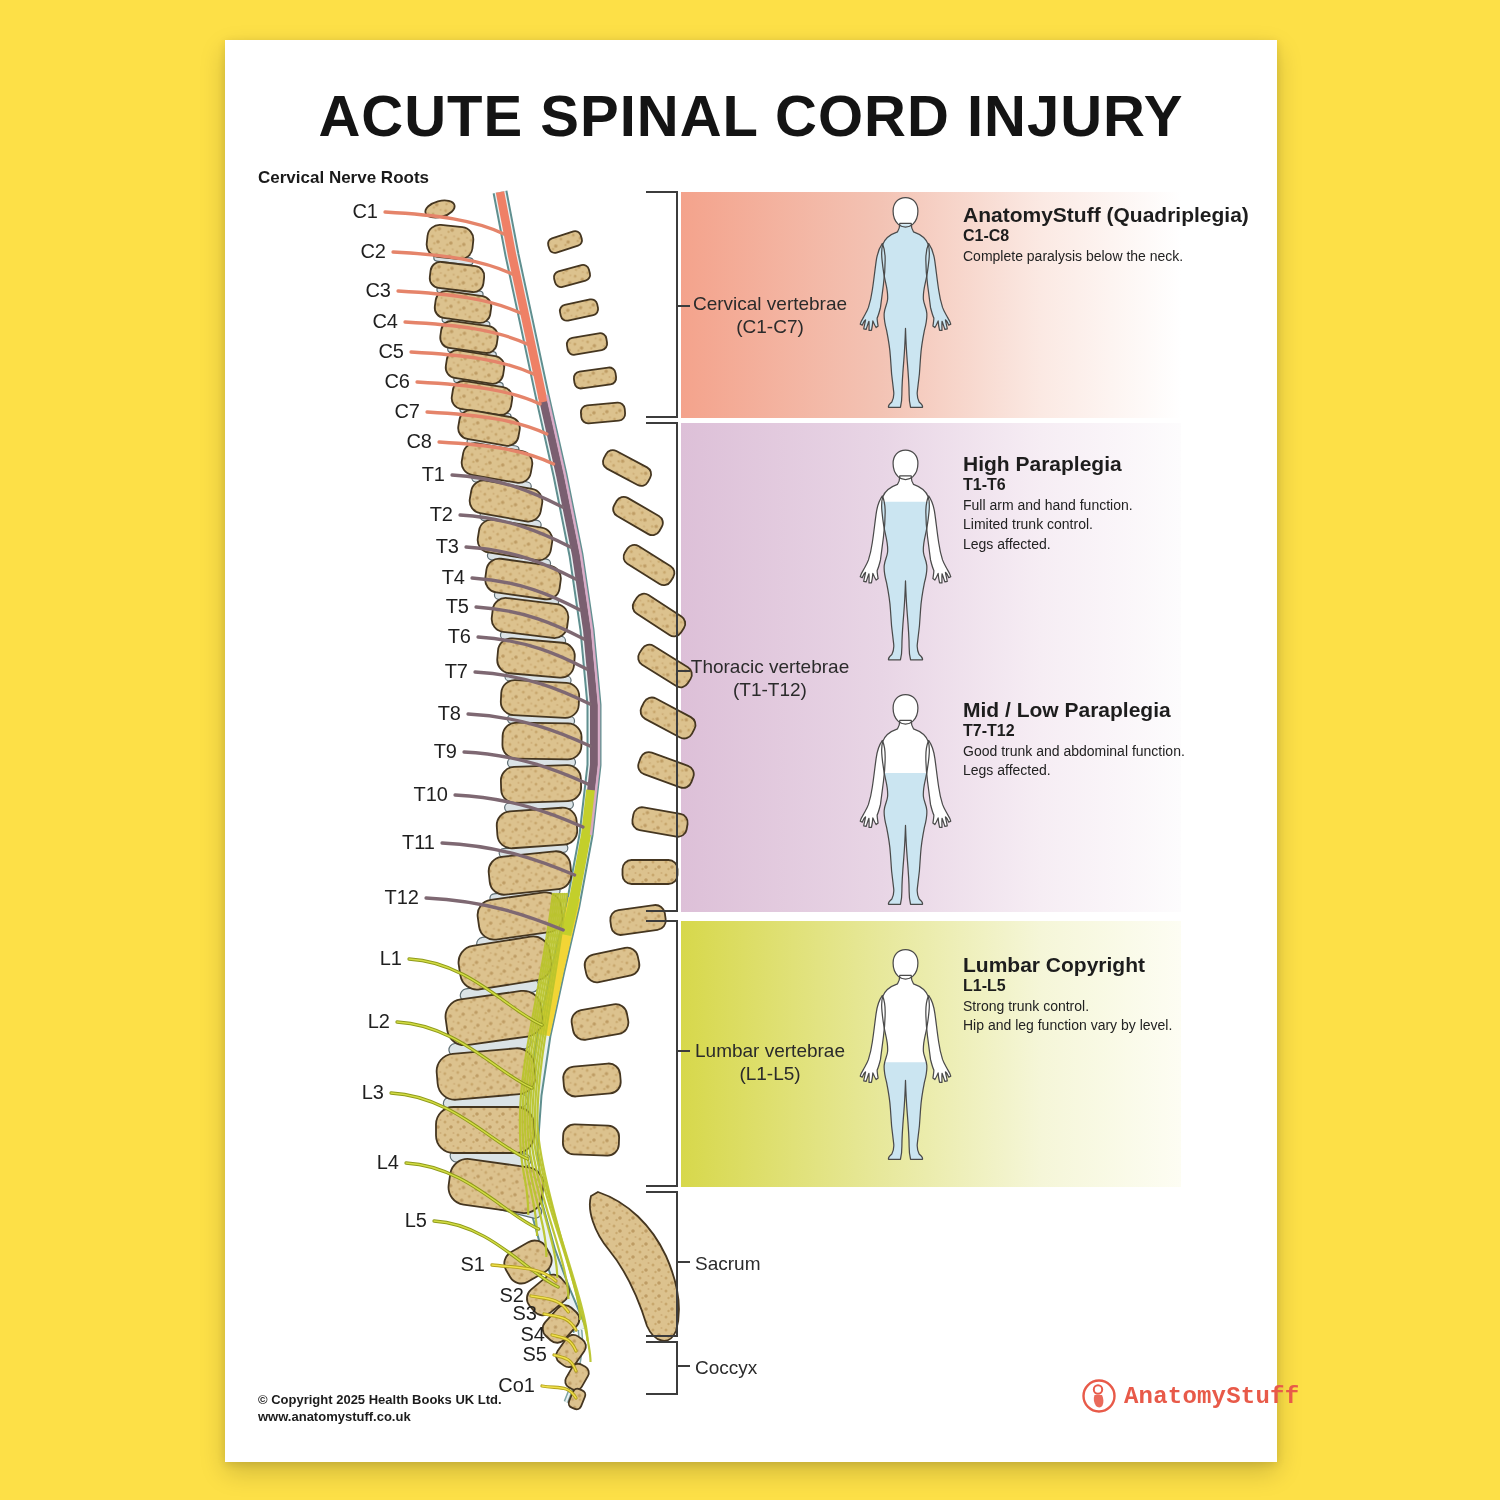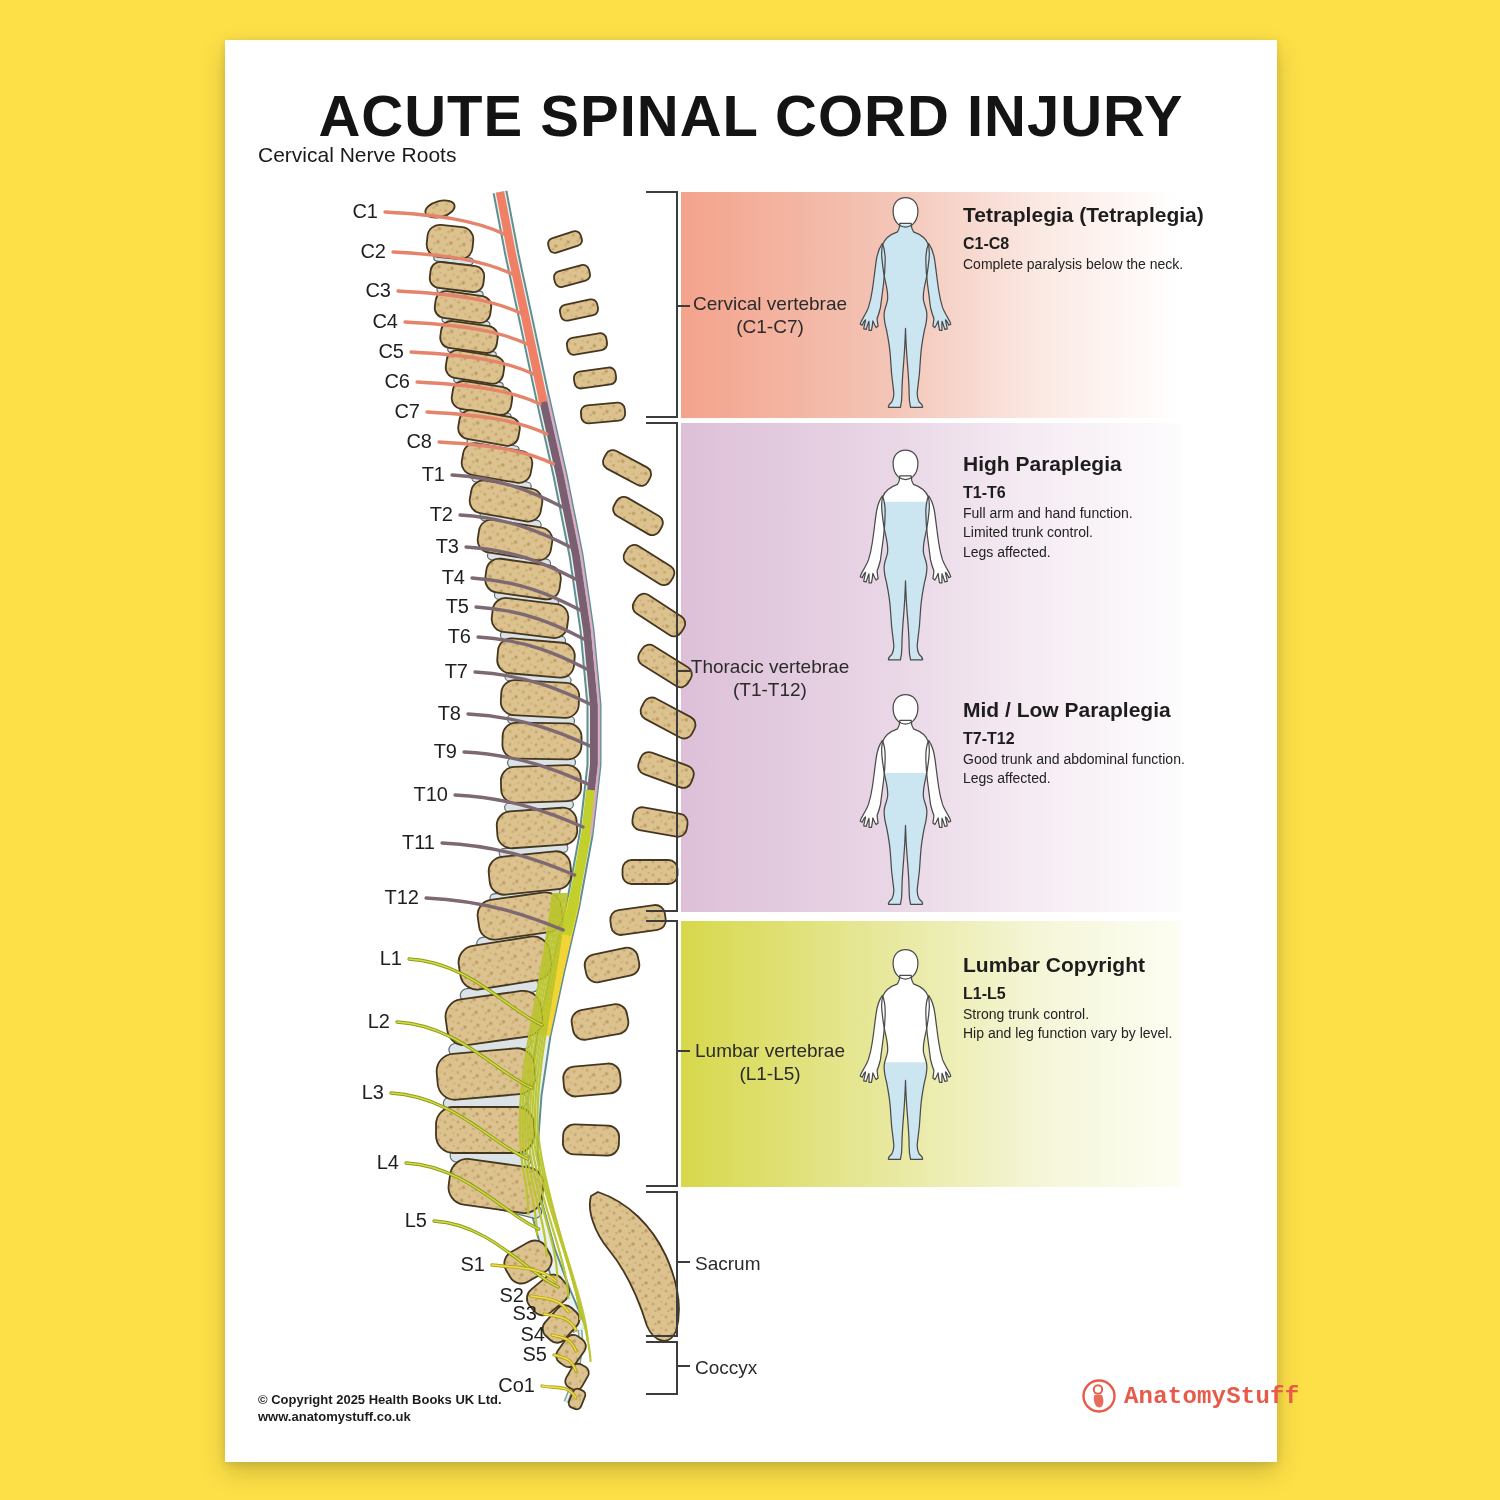--- a/index.html
+++ b/index.html
@@ -2,36 +2,36 @@
 <html><head>
 <meta charset="utf-8">
 <style>
   html,body{margin:0;padding:0;background:#fff;width:1500px;height:1500px;overflow:hidden;
     font-family:"Liberation Sans",sans-serif;}
   .stage{position:relative;width:1500px;height:1500px;background:#fde047;}
   .poster{position:absolute;left:225px;top:40px;width:1052px;height:1422px;background:#fff;
     box-shadow:0 10px 24px rgba(0,0,0,.18),0 2px 8px rgba(0,0,0,.10);}
   .title{position:absolute;top:42px;left:0;width:100%;text-align:center;font-size:58px;
     font-weight:600;letter-spacing:1px;color:#141414;}
-  .spine-heading{position:absolute;left:33px;top:103px;font-size:21px;font-weight:400;color:#1a1a1a;}
+  .spine-heading{position:absolute;left:33px;top:128px;font-size:17px;font-weight:700;color:#1a1a1a;}
   .panel{position:absolute;left:456px;width:500px;}
   .panel-cervical{top:152px;height:226px;
     background:linear-gradient(to right,#f4a38c 0%,#f3c3b4 40%,#fbe9e3 72%,#ffffff 100%);}
   .panel-thoracic{top:383px;height:489px;
     background:linear-gradient(to right,#ddc0d8 0%,#e8d5e5 40%,#f6edf4 72%,#fdfcfd 100%);}
   .panel-lumbar{top:881px;height:266px;
     background:linear-gradient(to right,#d7d84b 0%,#e7e89b 40%,#f5f6d8 72%,#fdfdf3 100%);}
   .section-label{position:absolute;left:4px;width:170px;text-align:center;font-size:19px;
     line-height:1.22;color:#2b2b2b;}
   .side-label{position:absolute;font-size:19px;color:#2b2b2b;}
   .spine-svg{position:absolute;left:10px;top:145px;width:470px;height:1270px;}
   .figure{position:absolute;left:628px;width:105px;z-index:3;}
   .cond{position:absolute;left:738px;width:330px;z-index:4;color:#1d1d1d;}
   .cond-title{font-size:21px;font-weight:700;}
-  .cond-levels{font-size:16px;font-weight:700;margin-top:8px;}
+  .cond-levels{font-size:16px;font-weight:700;}
   .cond-desc{font-size:14px;line-height:1.38;margin-top:2px;color:#222;}
   .footer-copy{position:absolute;left:33px;top:1352px;font-size:13px;font-weight:700;
     color:#1c1c1c;line-height:1.3;}
   .brand{position:absolute;left:856px;top:1338px;display:flex;align-items:center;gap:7px;z-index:5;}
   .brand-text{font-size:24px;font-weight:700;color:#e85a49;letter-spacing:.2px;font-family:Liberation Mono, monospace;}
 </style>
 </head>
 <body>
 
 <div class="stage">
@@ -330,21 +330,21 @@
         <g clip-path="url(#cut-fig-lumbar)">
           <path d="M49,30 C49,33.6 48.2,36.6 46.6,38.8 C39.8,41.2 33.6,45 31.2,52 C29.6,56.8 29.8,62 30.4,68 C31.2,76 32.2,84 34.2,92 C35.8,99 36.8,104 36.2,110 C35.7,115 33.2,118 32.7,124 C32.2,130 33.6,136 35.2,142 C37.2,152 38.6,160 39.2,170 C39.8,184 41.2,196 42.6,206 C43.1,210 42.2,214 40.7,217 C38.2,219 36.7,220.6 37.2,222.6 L49.7,222.6 C50.7,219 51.2,214 51.2,209 C51.2,198 52.2,186 53.2,174 C54,164 54.6,152 55,140 C55.4,152 56,164 56.8,174 C57.8,186 58.8,198 58.8,209 C58.8,214 59.3,219 60.3,222.6 L72.8,222.6 C73.3,220.6 71.8,219 69.3,217 C67.8,214 66.9,210 67.4,206 C68.8,196 70.2,184 70.8,170 C71.4,160 72.8,152 74.8,142 C76.4,136 77.8,130 77.3,124 C76.8,118 74.3,115 73.8,110 C73.2,104 74.2,99 75.8,92 C77.8,84 78.8,76 79.6,68 C80.2,62 80.4,56.8 78.8,52 C76.4,45 70.2,41.2 63.4,38.8 C61.8,36.6 61,33.6 61,30 Z" fill="#cbe5f1"></path>
         </g>
         <path d="M55,3 C63,3 68,9 68,17 C68,22 66,27.5 63,30.5 C60.8,32.6 58,33.8 55,33.8 C52,33.8 49.2,32.6 47,30.5 C44,27.5 42,22 42,17 C42,9 47,3 55,3 Z" fill="none" stroke="#4a4a4a" stroke-width="1.3" stroke-linejoin="round"></path>
         <path d="M49,30 C49,33.6 48.2,36.6 46.6,38.8 C39.8,41.2 33.6,45 31.2,52 C29.6,56.8 29.8,62 30.4,68 C31.2,76 32.2,84 34.2,92 C35.8,99 36.8,104 36.2,110 C35.7,115 33.2,118 32.7,124 C32.2,130 33.6,136 35.2,142 C37.2,152 38.6,160 39.2,170 C39.8,184 41.2,196 42.6,206 C43.1,210 42.2,214 40.7,217 C38.2,219 36.7,220.6 37.2,222.6 L49.7,222.6 C50.7,219 51.2,214 51.2,209 C51.2,198 52.2,186 53.2,174 C54,164 54.6,152 55,140 C55.4,152 56,164 56.8,174 C57.8,186 58.8,198 58.8,209 C58.8,214 59.3,219 60.3,222.6 L72.8,222.6 C73.3,220.6 71.8,219 69.3,217 C67.8,214 66.9,210 67.4,206 C68.8,196 70.2,184 70.8,170 C71.4,160 72.8,152 74.8,142 C76.4,136 77.8,130 77.3,124 C76.8,118 74.3,115 73.8,110 C73.2,104 74.2,99 75.8,92 C77.8,84 78.8,76 79.6,68 C80.2,62 80.4,56.8 78.8,52 C76.4,45 70.2,41.2 63.4,38.8 C61.8,36.6 61,33.6 61,30 Z" fill="none" stroke="#4a4a4a" stroke-width="1.3" stroke-linejoin="round"></path>
         <path d="M30.8,51 C27.2,56 25.2,62.5 24.2,70 C22.8,80 21.8,90 20.2,100 C19.2,107 17.8,113 16.2,118 C14.8,122 12.8,125 11.2,128 C9.6,130.6 8.1,133 7.6,135.6 L9.7,136.6 C10.8,134 12.2,131.6 13.2,131.1 C12.7,134.1 11.7,137.6 11.2,140.6 L13.7,141.1 C14.8,138.1 15.8,134.6 16.7,132.6 C17,135.6 16.8,139.1 16.8,142.1 L19.3,142.1 C20.1,138.6 20.6,135.1 20.8,132.1 C21.8,134.6 22.8,137.1 24.3,139.1 L26.3,137.6 C25.8,134.6 25.3,131.6 25.3,129.1 C26.8,126.1 27.8,122 28.8,118 C29.9,110 30.9,102 31.9,94 C32.9,86 33.7,76 33.7,68 C33.7,62 32.9,55.8 30.8,51 Z" fill="none" stroke="#4a4a4a" stroke-width="1.3" stroke-linejoin="round"></path>
         <path d="M30.8,51 C27.2,56 25.2,62.5 24.2,70 C22.8,80 21.8,90 20.2,100 C19.2,107 17.8,113 16.2,118 C14.8,122 12.8,125 11.2,128 C9.6,130.6 8.1,133 7.6,135.6 L9.7,136.6 C10.8,134 12.2,131.6 13.2,131.1 C12.7,134.1 11.7,137.6 11.2,140.6 L13.7,141.1 C14.8,138.1 15.8,134.6 16.7,132.6 C17,135.6 16.8,139.1 16.8,142.1 L19.3,142.1 C20.1,138.6 20.6,135.1 20.8,132.1 C21.8,134.6 22.8,137.1 24.3,139.1 L26.3,137.6 C25.8,134.6 25.3,131.6 25.3,129.1 C26.8,126.1 27.8,122 28.8,118 C29.9,110 30.9,102 31.9,94 C32.9,86 33.7,76 33.7,68 C33.7,62 32.9,55.8 30.8,51 Z" fill="none" stroke="#4a4a4a" stroke-width="1.3" stroke-linejoin="round" transform="translate(110,0) scale(-1,1)"></path>
       </svg>
 
   <div class="cond" style="top:163px">
-    <div class="cond-title">Tetraplegia (Tetraplegia)</div>
+    <div class="cond-title">AnatomyStuff (Quadriplegia)</div>
     <div class="cond-levels">C1-C8</div>
     <div class="cond-desc">
       <div>Complete paralysis below the neck.</div>
     </div>
   </div>
   <div class="cond" style="top:412px">
     <div class="cond-title">High Paraplegia</div>
     <div class="cond-levels">T1-T6</div>
     <div class="cond-desc">
       <div>Full arm and hand function.</div>

